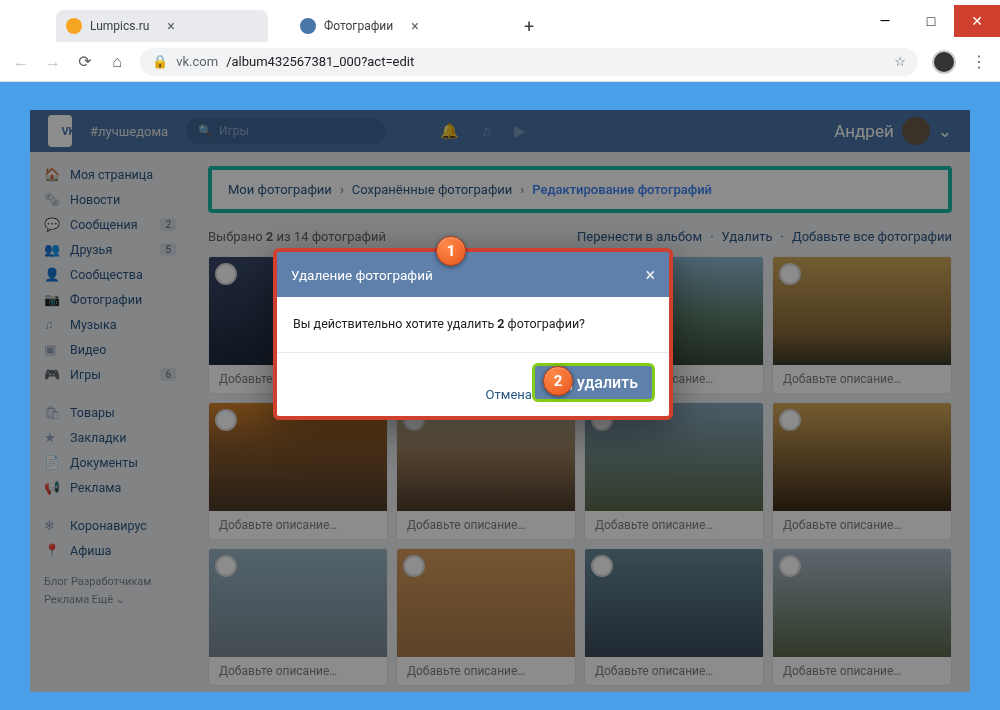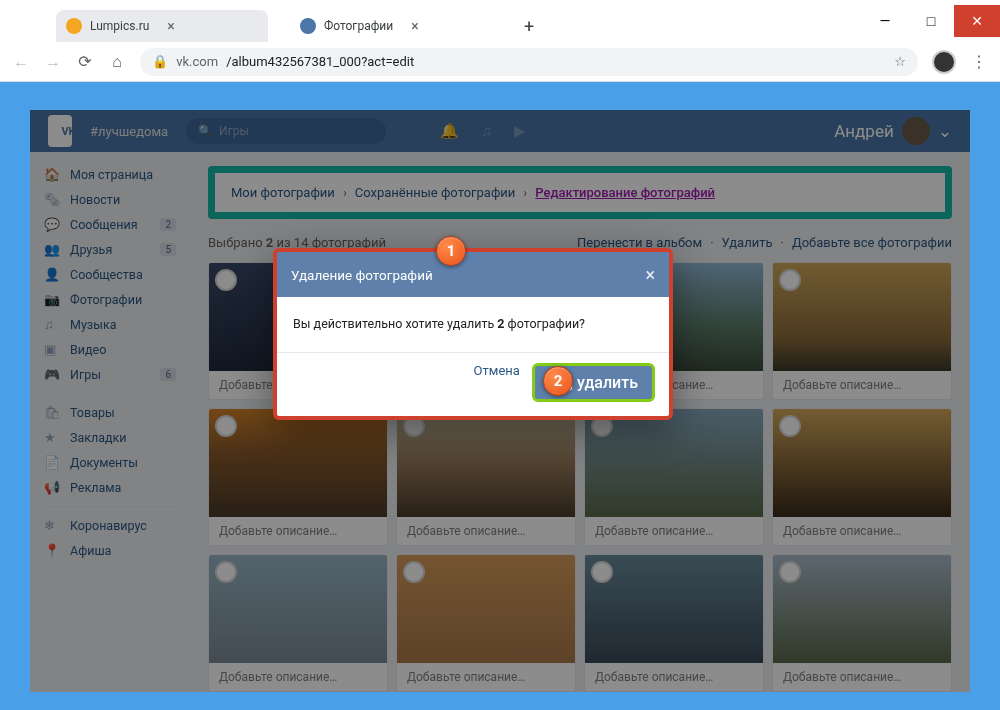--- a/index.html
+++ b/index.html
@@ -41,23 +41,23 @@
 
 .vk-body { display: flex; height: calc(100% - 42px); }
 .vk-side { width: 160px; padding: 10px 0; }
 .vk-side .item { display: flex; align-items: center; padding: 5px 14px; font-size: 12.5px; color: #2a5885; gap: 10px; }
 .vk-side .item .ico { width: 16px; color: #93a3bc; font-size: 13px; }
 .vk-side .badge { margin-left: auto; background: #d7dde5; color: #55677d; font-size: 10px; border-radius: 3px; padding: 1px 5px; }
 .vk-side .sep { height: 1px; background: #e7e8ec; margin: 6px 14px; }
 .vk-side .foot { padding: 10px 14px; font-size: 11px; color: #7d8794; line-height: 1.6; }
 
 .vk-main { flex: 1; padding: 14px 18px; overflow: hidden; }
-.crumbs { background: #fff; border: 7px solid #14b8a6; border-radius: 4px; padding: 12px 16px; font-size: 13px; color: #656565; display: flex; gap: 8px; }
+.crumbs { background: #fff; border: 4px solid #14b8a6; border-radius: 4px; padding: 12px 16px; font-size: 13px; color: #656565; display: flex; gap: 8px; }
 .crumbs .c-link { color: #2a5885; }
-.crumbs .c-active { color: #a21caf; font-weight: 500; text-decoration: underline; }
+.crumbs .c-active { color: #3b82f6; font-weight: 500; }
 
 .toolbar { display: flex; align-items: center; padding: 16px 0 12px; font-size: 13px; color: #656565; }
 .toolbar .right { margin-left: auto; display: flex; gap: 8px; color: #2a5885; }
 
 .grid { display: grid; grid-template-columns: repeat(4, 1fr); gap: 8px; }
 .card { background: #fff; border: 1px solid #e7e8ec; border-radius: 3px; overflow: hidden; }
 .thumb { height: 108px; background: linear-gradient(135deg, #b48a5a 0%, #7a6a58 50%, #4c5a6a 100%); position: relative; }
 .thumb.sel::after { content: ""; position: absolute; left: 6px; top: 6px; width: 18px; height: 18px; border-radius: 50%; background: #fff; border: 2px solid rgba(0,0,0,.15); }
 .thumb.t1 { background: linear-gradient(180deg, #3a4a6a 0%, #1f2a3d 100%); }
 .thumb.t2 { background: linear-gradient(180deg, #a8c4d8 0%, #6a8296 40%, #b89a6a 100%); }
@@ -74,21 +74,21 @@
 .caption { padding: 7px 10px; font-size: 12px; color: #828282; }
 
 
 .dim { position: absolute; inset: 0; background: rgba(0,0,0,.45); }
 
 
 .modal-hl { position: absolute; left: 273px; top: 248px; width: 400px; border: 4px solid #d0402e; border-radius: 6px; background: #fff; box-shadow: 0 10px 40px rgba(0,0,0,.4); }
 .modal-head { background: #5e80aa; color: #fff; display: flex; align-items: center; padding: 12px 14px; font-size: 13.5px; }
 .modal-head .mx { margin-left: auto; font-size: 18px; opacity: .85; }
 .modal-body { padding: 18px 16px; font-size: 12.5px; color: #222; line-height: 1.5; }
-.modal-foot { padding: 10px 14px 14px; display: flex; justify-content: flex-end; align-items: flex-start; gap: 12px; border-top: 1px solid #e7e8ec; }
+.modal-foot { padding: 10px 14px 14px; display: flex; justify-content: flex-end; align-items: flex-end; border-top: 1px solid #e7e8ec; }
 .modal-foot .cancel { color: #2a5885; font-size: 13px; }
 .btn-confirm { background: #5e80aa; color: #fff; border: 3px solid #84cc16; border-radius: 6px; padding: 7px 14px; font-size: 16px; font-weight: 500; }
 
 
 .anno { position: absolute; width: 30px; height: 30px; border-radius: 50%; background: radial-gradient(circle at 35% 30%, #ff8a4a, #e8541a); color: #fff; font-weight: bold; display: flex; align-items: center; justify-content: center; font-size: 15px; box-shadow: 0 1px 4px rgba(0,0,0,.5), inset 0 1px 2px rgba(255,255,255,.4); border: 1px solid #c03a0a; }
 </style>
 </head>
 <body>
 
 <div class="titlebar">
@@ -207,20 +207,22 @@
         </div>
       <div class="sep"></div>
       <div class="item">
           <span class="ico">❄</span>
           <span>Коронавирус</span>
         </div>
       <div class="item">
           <span class="ico">📍</span>
           <span>Афиша</span>
         </div>
+      <div class="foot">Блог   Разработчикам
+Реклама   Ещё ⌄</div>
     </div>
 
     <div class="vk-main">
       <div class="crumbs">
         <span class="c-link">Мои фотографии</span>
         <span>›</span>
         <span class="c-link">Сохранённые фотографии</span>
         <span>›</span>
         <span class="c-active">Редактирование фотографий</span>
       </div>

